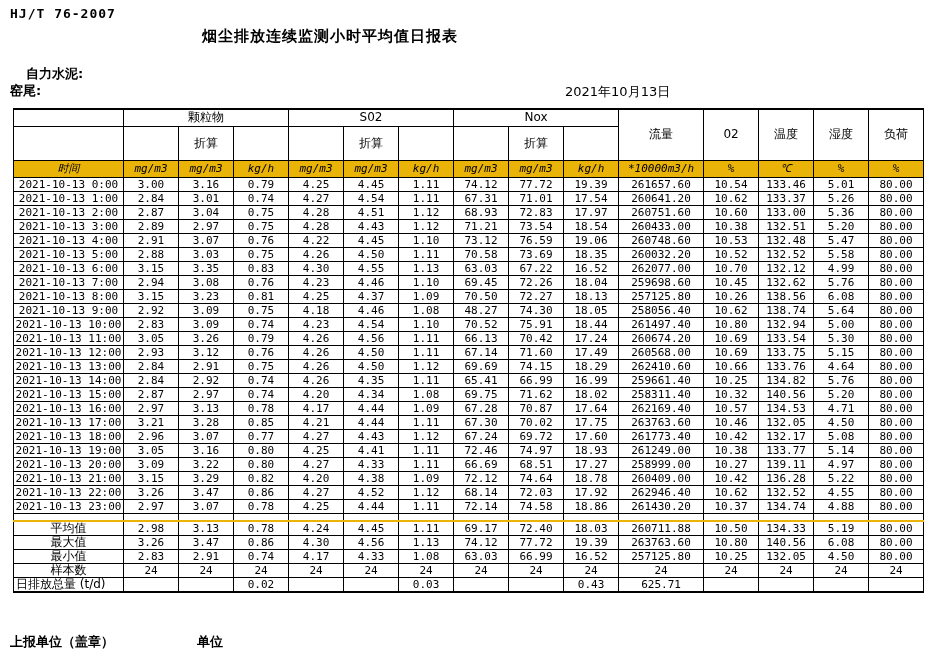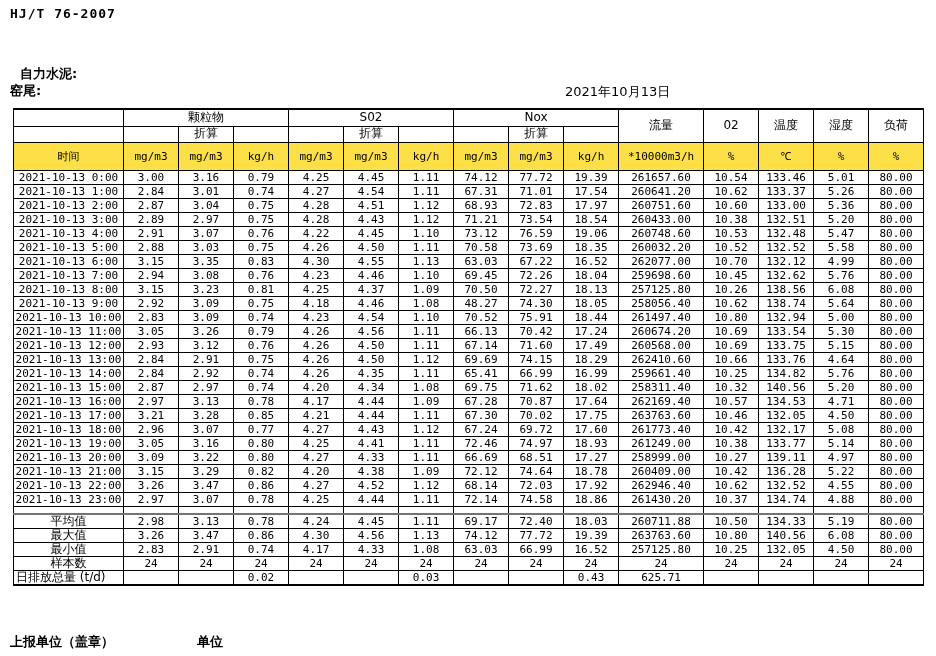--- a/index.html
+++ b/index.html
@@ -4,50 +4,51 @@
 <style>
   * { margin:0; padding:0; box-sizing:border-box; }
   html,body { width:936px; height:656px; background:#ffffff; color:#000;
     font-family:"DejaVu Sans","Liberation Sans",sans-serif; }
   #page { position:relative; width:936px; height:656px; overflow:hidden; }
 
   .std-code { position:absolute; left:10px; top:6px; font-size:13px; font-weight:bold;
     font-family:"DejaVu Sans Mono","Liberation Mono",monospace; letter-spacing:1px; }
   .title { position:absolute; left:0; top:27px; width:660px; text-align:center;
     font-size:15px; font-weight:bold; letter-spacing:1px; }
-  .company { position:absolute; left:20px; top:65px; font-size:13px; font-weight:bold; }
+  .company { position:absolute; left:26px; top:65px; font-size:13px; font-weight:bold; }
   .location { position:absolute; left:10px; top:82px; font-size:13px; font-weight:bold; }
   .date { position:absolute; left:565px; top:83px; font-size:13px; }
 
   table { position:absolute; left:13px; top:108px; width:910px;
     border-collapse:collapse; table-layout:fixed;
     border-top:2px solid #000; border-bottom:2px solid #000;
     border-left:1px solid #000; border-right:1px solid #000;border-radius:7px; }
   td { border:1px solid #000; text-align:center; vertical-align:middle;
     padding:0; overflow:hidden; white-space:nowrap;
     font-family:"DejaVu Sans Mono","Liberation Mono",monospace;
     font-size:11px; height:14px; line-height:13px; }
   tr.group-row td { height:17px; font-family:"DejaVu Sans","Liberation Sans",sans-serif; font-size:12px; }
-  tr.sub-row td { height:16px; font-family:Liberation Mono, monospace; font-size:12px; }
-  tr.unit-row td { height:28px; background:#fde047; }
+  tr.sub-row td { height:34px; font-family:Liberation Serif, serif; font-size:12px; }
+  tr.unit-row td { height:17px; background:#eab308;font-style:italic; }
   tr.spacer-row td { height:8px; }
   tr.summary-row td:first-child { font-family:"DejaVu Sans","Liberation Sans",sans-serif; font-size:12px; }
-  tr.summary-first td { border-top:2px solid #737373; }
+  tr.summary-first td { border-top:2px solid #eab308; }
   td.left-label { text-align:left; padding-left:2px;margin-left:40px; }
   tbody td:first-child { font-size:11px; }
 
   .footer-note1 { position:absolute; left:10px; top:616px; font-size:12px; font-weight:bold; }
   .footer-note2 { position:absolute; left:10px; top:633px; font-size:13px; font-weight:bold; }
   .footer-unit  { position:absolute; left:197px; top:633px; font-size:13px; font-weight:bold; }
 </style>
 </head>
 <body>
 
 <div id="page">
   <div class="std-code">HJ/T 76-2007</div>
+  <div class="title">烟尘排放连续监测小时平均值日报表</div>
   <div class="company">自力水泥:</div>
   <div class="location">窑尾:</div>
   <div class="date">2021年10月13日</div>
 
   <table>
     <colgroup>
       <col style="width:110px">
       <col style="width:55px">
         <col style="width:55px">
         <col style="width:55px">

